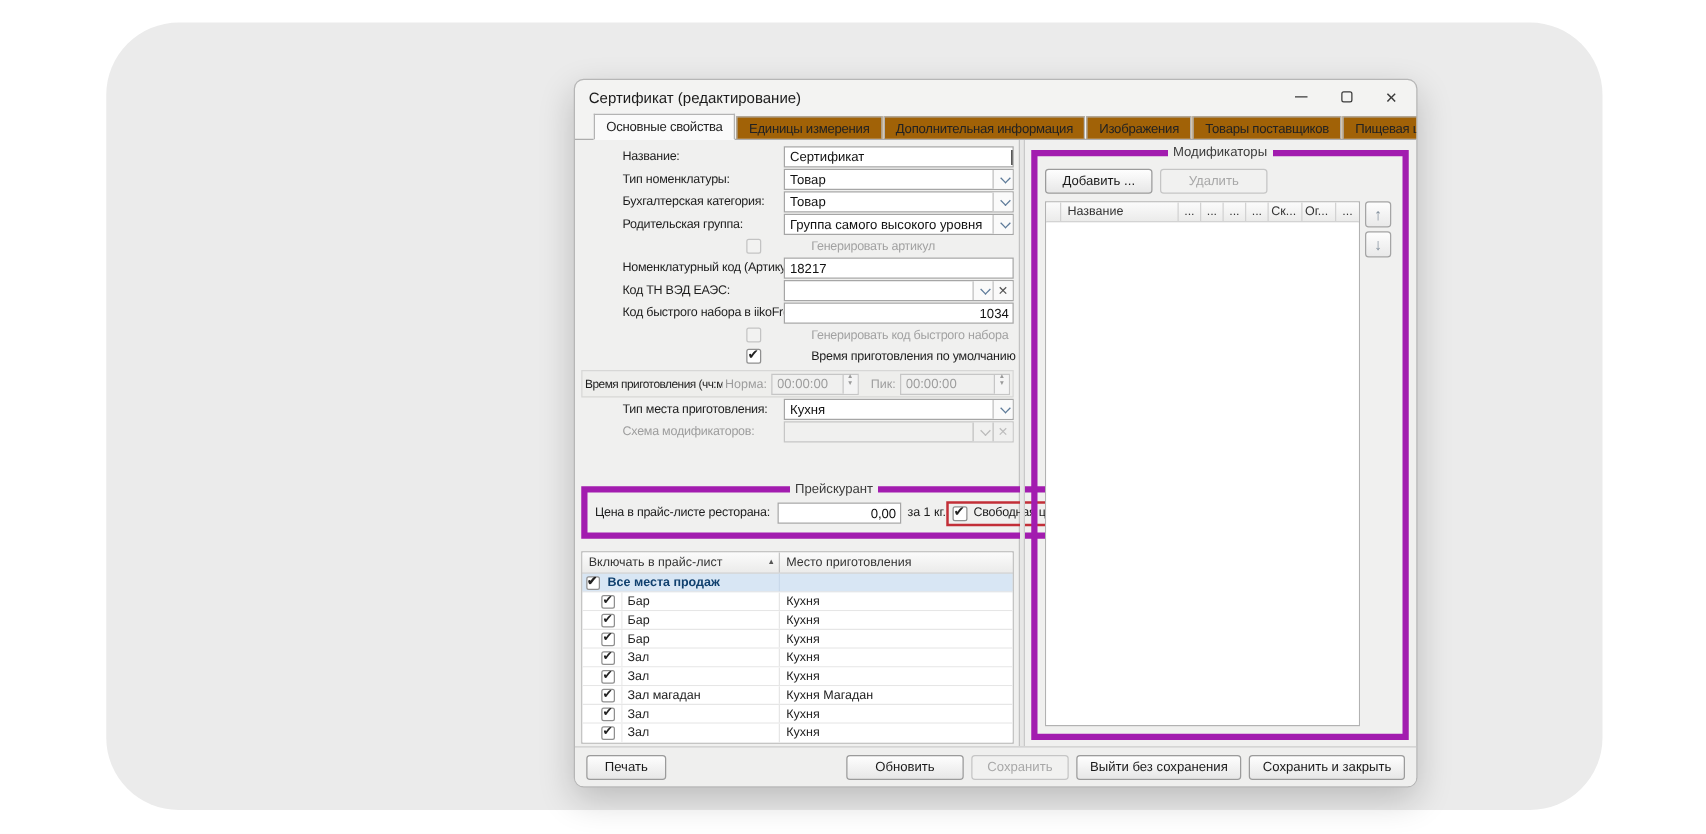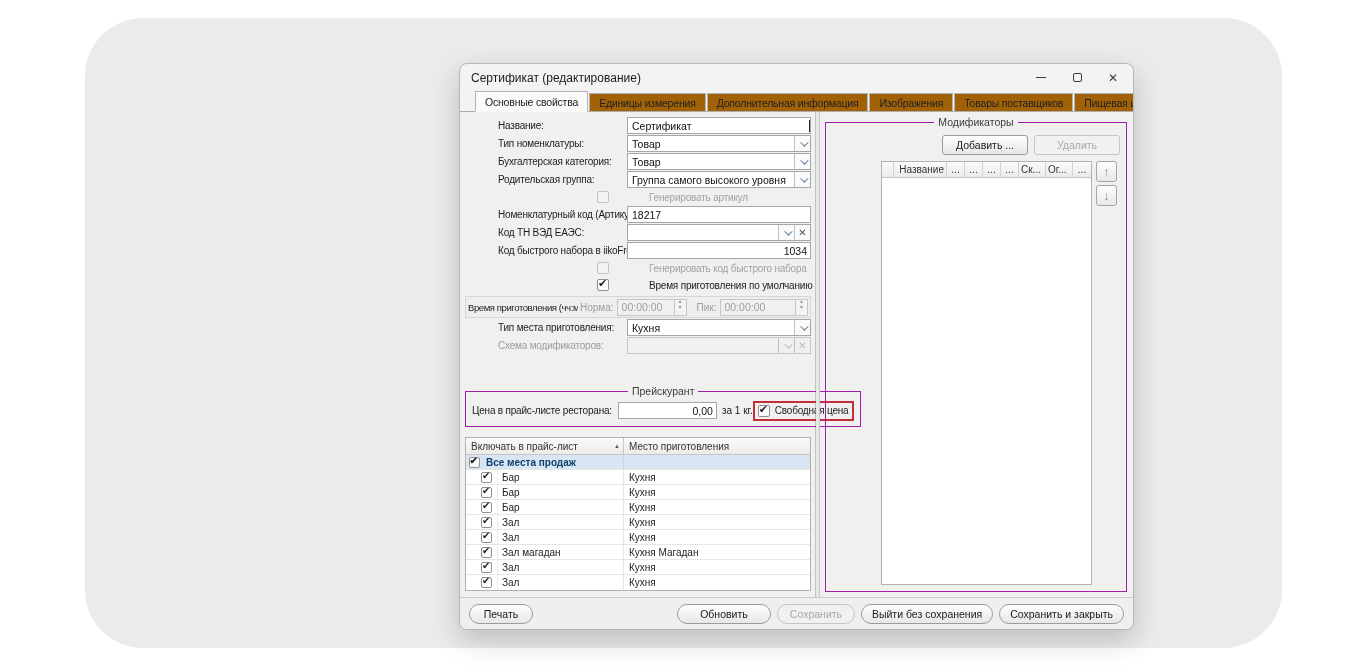--- a/index.html
+++ b/index.html
@@ -58,21 +58,21 @@
   .cb-label { font-size:10px; letter-spacing:-0.2px; color:#1d1d1d; margin-left:5px; white-space:nowrap; }
   .cb-label.dim { color:#a2a2a2; }
 
   
   .time-row { display:flex; align-items:center; height:22px; margin:2px 0 1px 0; border:1px solid #d7d7d6; background:#eeeeec; padding:0 2px; flex:none; }
   .time-row .form-label { width:110px; font-size:9.5px; letter-spacing:-0.4px; }
   .mini-label { font-size:10px; color:#9d9d9d; margin:0 3px 0 2px; white-space:nowrap; }
   .time-field { width:70px; flex:none; }
 
   
-  fieldset { border:1px solid #a21caf; margin-top:2px; padding:4px 6px 6px 6px;align-items:flex-end; }
+  fieldset { border:5px solid #a21caf; margin-top:2px; padding:4px 6px 6px 6px; }
   legend { font-size:10.5px; color:#3c3c3c; padding:0 4px; margin-left:auto; margin-right:auto; text-align:center; }
   .price-fieldset { margin-top:30px; flex:none; }
   .price-row { display:flex; align-items:center; height:19px; }
   .price-label { font-size:10px; letter-spacing:-0.2px; color:#1d1d1d; white-space:nowrap; }
   .price-field { width:99px; flex:none; margin-left:6px; }
   .unit-label { font-size:10px; color:#1d1d1d; margin-left:5px; white-space:nowrap; }
   .hl-red { margin-left:auto; display:flex; align-items:center; border:2px solid #c22f38; padding:1px 4px 1px 3px; }
 
   
   .sales-table { margin-top:10px; border:1px solid #b2b2b2; background:#fff; flex:none; display:flex; flex-direction:column; }
@@ -94,35 +94,35 @@
   .st-row.group .st-name { color:#10406e; }
   .st-row.child .st-cbcell { margin-left:10px; }
 
   
   .mod-fieldset { flex:1; display:flex; flex-direction:column; min-height:0; margin-bottom:2px; }
   .mod-buttons { display:flex; gap:6px; margin:3px 0 6px 0; flex:none; }
   .btn { font-size:10.5px; color:#1a1a1a; background:linear-gradient(#fefefe,#e7e7e7); border:1px solid #9b9b9b; border-radius:3px; padding:3px 10px; white-space:nowrap; text-align:center; }
   .btn.disabled { color:#a8a8a8; background:#f1f1f0; border-color:#c5c5c5; }
   .btn.wide { min-width:86px; }
   .mod-body { flex:1; display:flex; min-height:0; }
-  .mod-table { flex:1; border:1px solid #b2b2b2; background:#fff; display:flex; flex-direction:row; min-width:0; }
+  .mod-table { flex:1; border:1px solid #b2b2b2; background:#fff; display:flex; flex-direction:column; min-width:0; }
   .mt-header { display:flex; height:16px; background:linear-gradient(#fbfbfb,#ebebea); border-bottom:1px solid #c6c6c6; flex:none; }
   .mt-h { flex:none; display:flex; align-items:center; padding:0 2px; font-size:10px; color:#333; border-right:1px solid #d2d2d2; white-space:nowrap; overflow:hidden; }
   .mt-h.blank { width:12px; }
   .mt-h.name { flex:1; padding-left:5px; }
   .mt-h.dots { width:18px; justify-content:center; }
   .mt-h.abbr { width:27px; }
   .mt-h:last-child { border-right:none; }
   .mt-body { flex:1; background:#fff; }
   .mod-side { width:24px; flex:none; display:flex; flex-direction:column; gap:3px; margin-left:4px; }
   .icon-btn { width:21px; height:21px; border:1px solid #a5a5a5; border-radius:3px; background:linear-gradient(#fdfdfd,#e9e9e9); display:flex; align-items:center; justify-content:center; font-size:13px; font-weight:bold; color:#84919e; }
 
   
   .footer { height:32px; flex:none; background:#efefee; border-top:1px solid #cccccb; display:flex; align-items:center; padding:0 9px; }
-  .footer .btn { height:20px; display:flex; align-items:center; justify-content:center;border-radius:10px; }
+  .footer .btn { height:20px; display:flex; align-items:center; justify-content:center; }
   .btn-print { min-width:64px; }
   .btn-refresh { min-width:94px; margin-left:auto; }
   .btn-save { min-width:78px; margin-left:6px; }
   .btn-exit { margin-left:6px; }
   .btn-saveclose { margin-left:6px; }
 </style>
 </head>
 <body>
 
 <div class="page">

